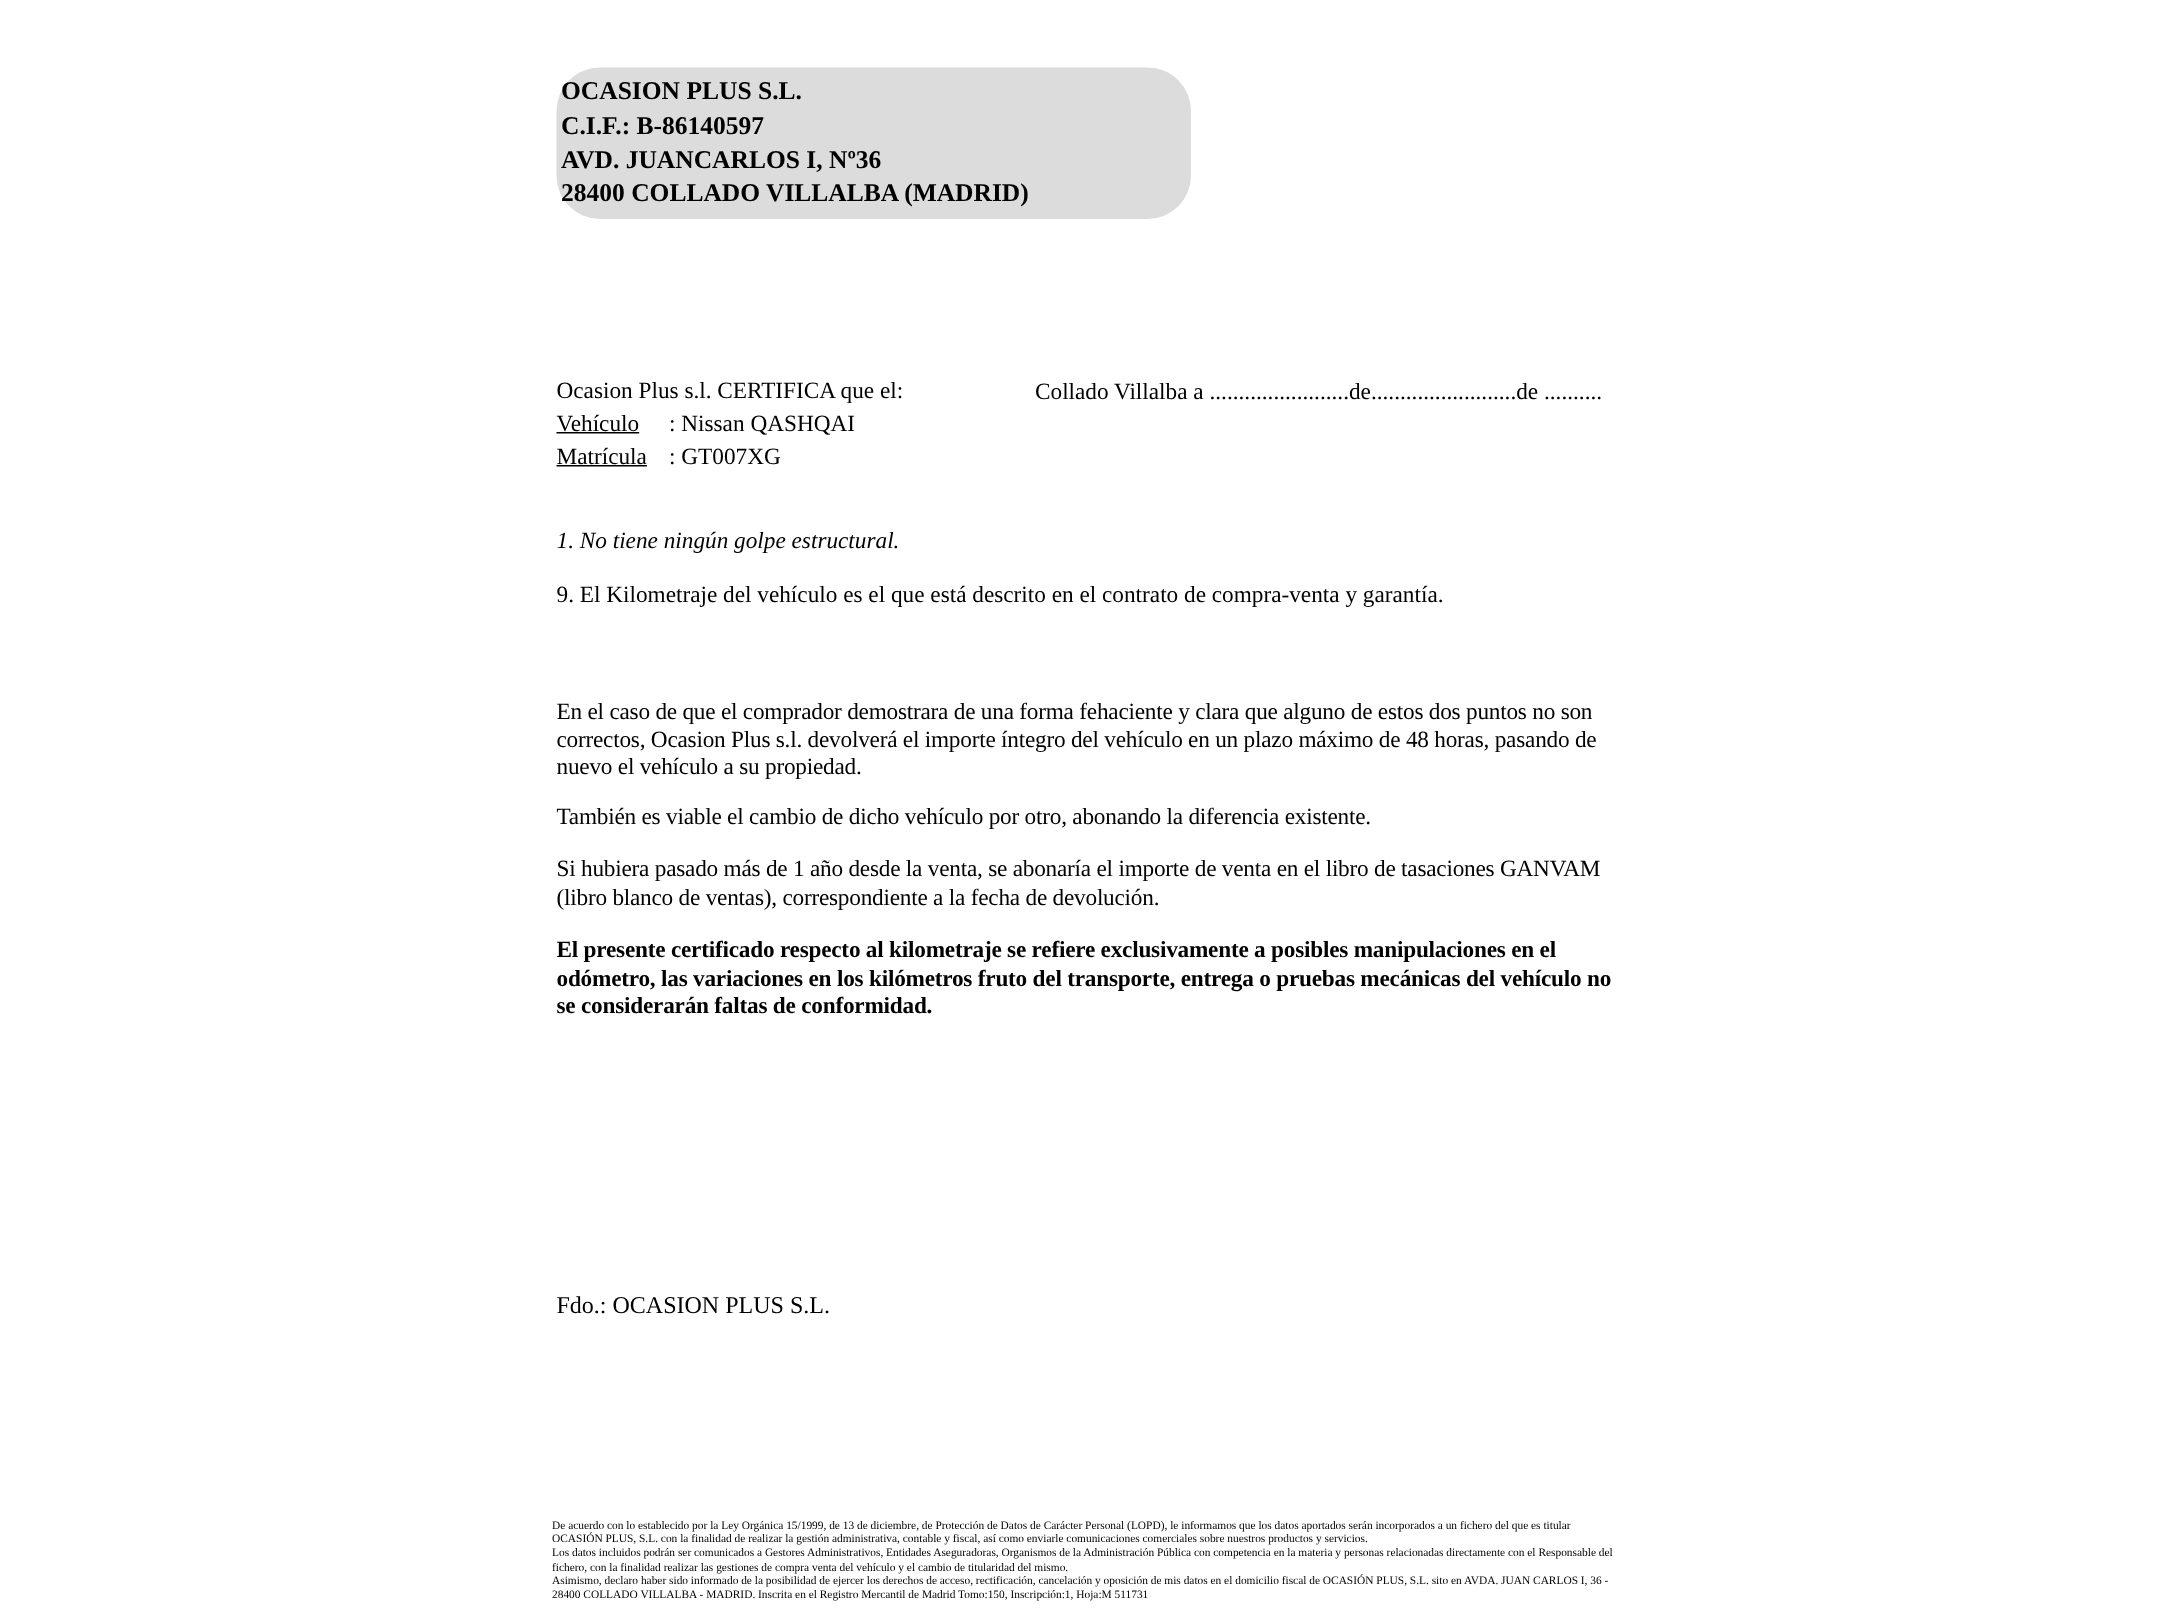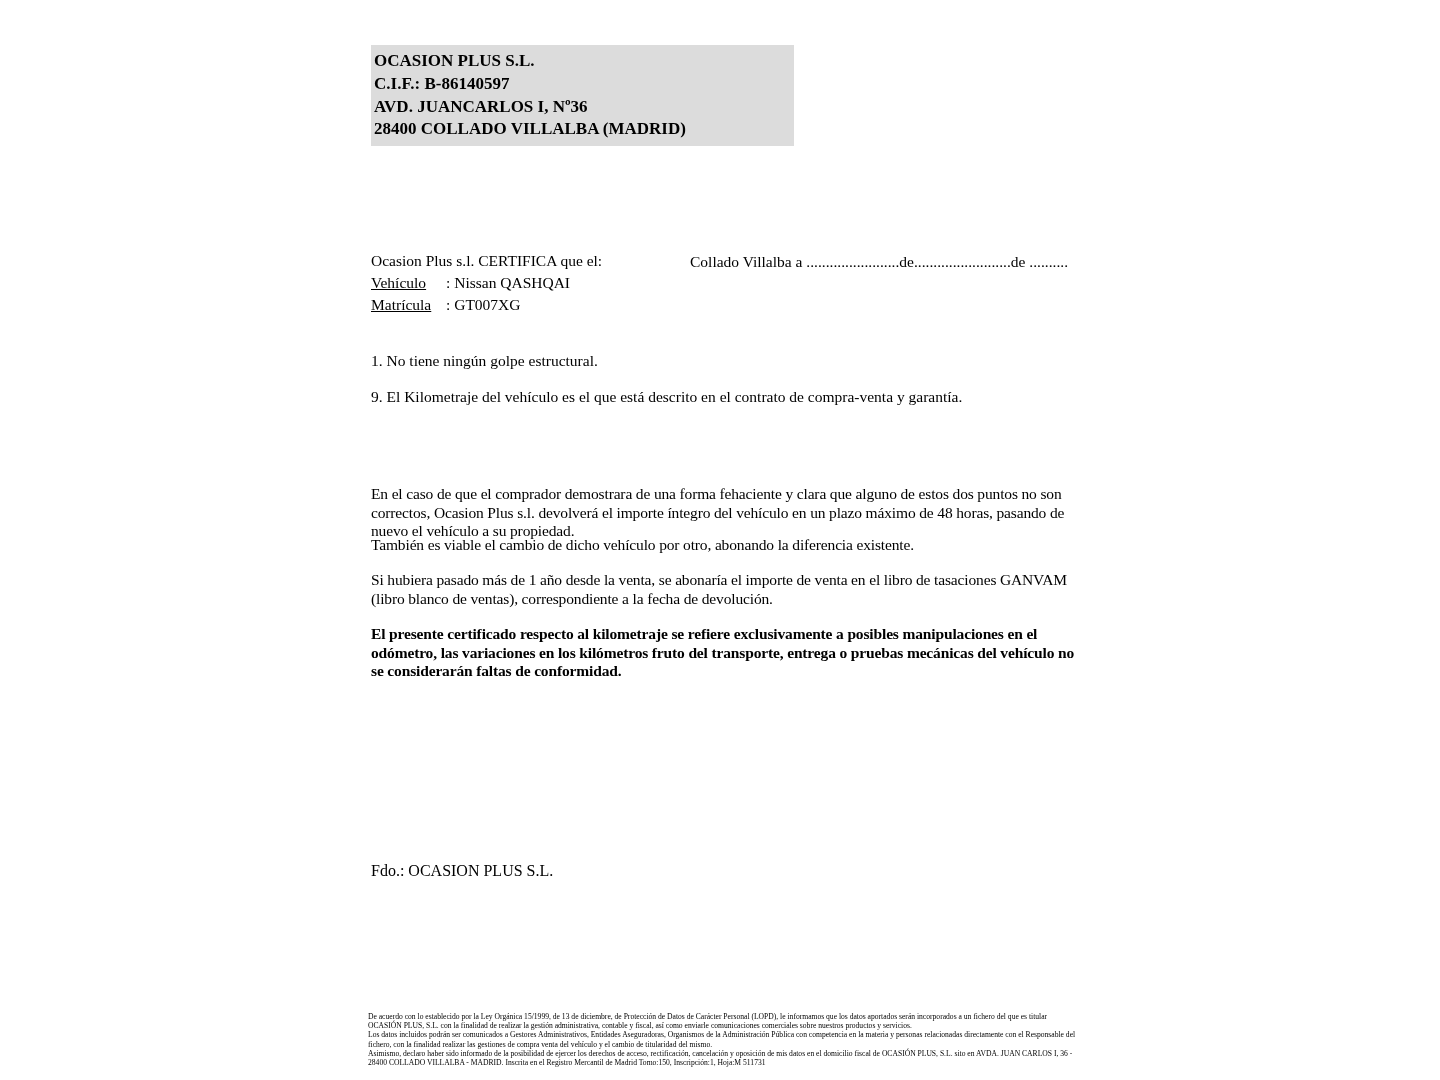--- a/index.html
+++ b/index.html
@@ -45,31 +45,31 @@
   .field-row { white-space: nowrap; }
   .field-label { display: inline-block; width: 75px; }
   .field-label .u { text-decoration: underline; }
   .point {
     position: absolute;
     left: 371px;
     width: 712px;
     font-size: 15.5px;
     line-height: 18.6px;
   }
-  .point-1 { top: 352px; }
+  .point-1 { top: 352px; font-style: italic; }
   .point-2 { top: 388px; }
   .para {
     position: absolute;
     left: 371px;
     width: 712px;
     font-size: 15.5px;
     line-height: 18.6px;
     letter-spacing: -0.15px;
   }
-  .para-1 { top: 485px; }
+  .para-1 { top: 466px; }
   .para-2 { top: 536px; }
   .para-3 { top: 571px; }
   .para-4 { top: 625px; font-weight: bold; }
   .signature {
     position: absolute;
     left: 371px;
     top: 862px;
     font-size: 16px;
     white-space: nowrap;
   }
@@ -81,21 +81,21 @@
     font-size: 7.6px;
     line-height: 9.2px;
     letter-spacing: 0;
   }
 </style>
 </head>
 <body>
 
 <div class="page">
 
-  <div class="header-box" style="background: rgb(220, 220, 220);">
+  <div class="header-box" style="background: rgb(220, 220, 220); border-radius: 29px;">
     <div class="hline">OCASION PLUS S.L.</div>
     <div class="hline">C.I.F.: B-86140597</div>
     <div class="hline">AVD. JUANCARLOS I, Nº36</div>
     <div class="hline">28400 COLLADO VILLALBA (MADRID)</div>
   </div>
 
   <div class="date-line">Collado Villalba a ........................de.........................de ..........</div>
 
   <div class="certify-block">
     <div>Ocasion Plus s.l. CERTIFICA que el:</div>

